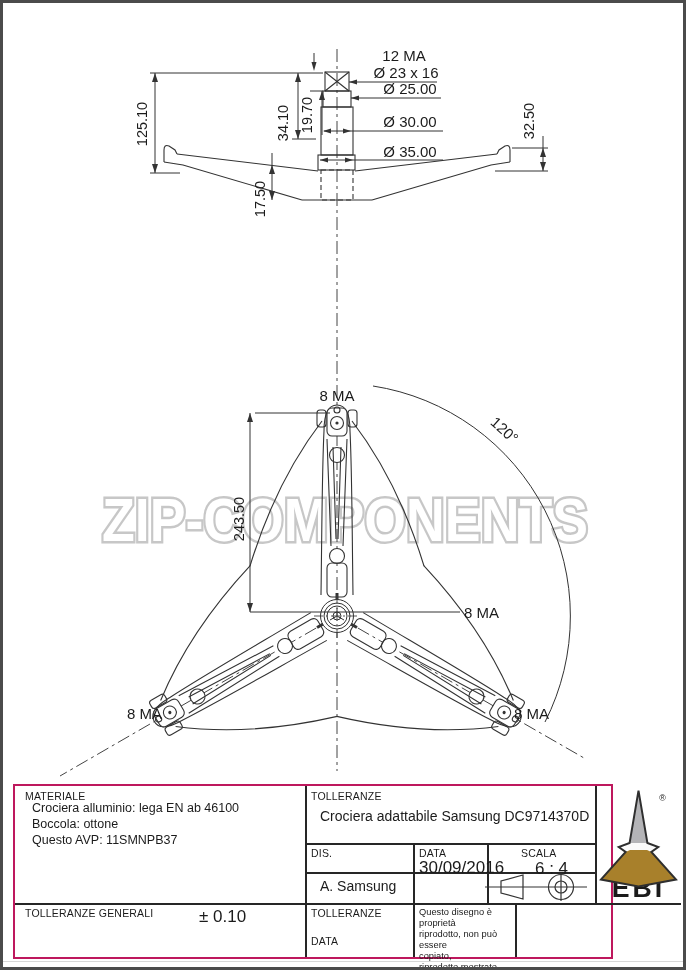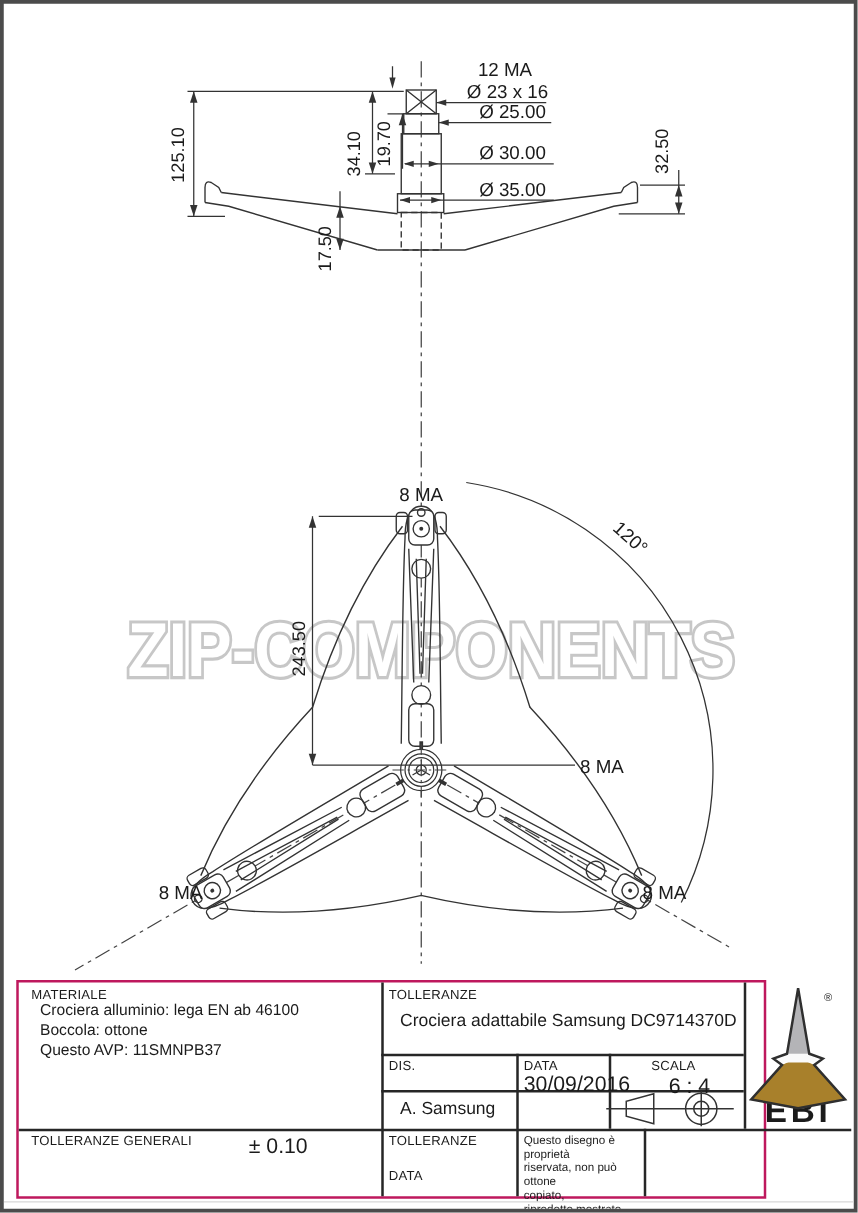--- a/index.html
+++ b/index.html
@@ -194,21 +194,21 @@
         <circle cx="78" cy="15" r="12.5"></circle>
         <circle cx="78" cy="15" r="6"></circle>
         <line x1="78" y1="1" x2="78" y2="29"></line>
       </g>
     </svg>
 
     <div class="celllbl" style="left:296px;top:121px">TOLLERANZE</div>
     <div class="celllbl" style="left:296px;top:149px">DATA</div>
     <div class="nota" style="left:404px;top:121px">
       <div>Questo disegno è proprietà</div>
-      <div>riservata, non può ottone</div>
+      <div>riprodotto, non può essere</div>
       <div>copiato, riprodotto,mostrato</div>
 
     </div>
 
     <svg style="position:absolute;left:581px;top:0" width="85" height="117" viewBox="0 0 86 117">
       <text x="43" y="112" text-anchor="middle" font-size="27" font-weight="bold" letter-spacing="3" fill="#e3e3e3">EBI</text>
       <polygon points="5,94 30,66 43,60 56,66 81,94 43,101" fill="#a8802b" stroke="none"></polygon>
       <polygon points="32,57 54,57 60,64 26,64" fill="#fafafa" stroke="none"></polygon>
       <polygon points="43,4 52,57 34,57" fill="#b4b4b7" stroke="none"></polygon>
       <path d="M43,4 L52,57 L63,61 L56,66 L81,94 L43,101 L5,94 L30,66 L23,61 L34,57 Z" fill="none" stroke="#2f2f2f" stroke-width="2"></path>

